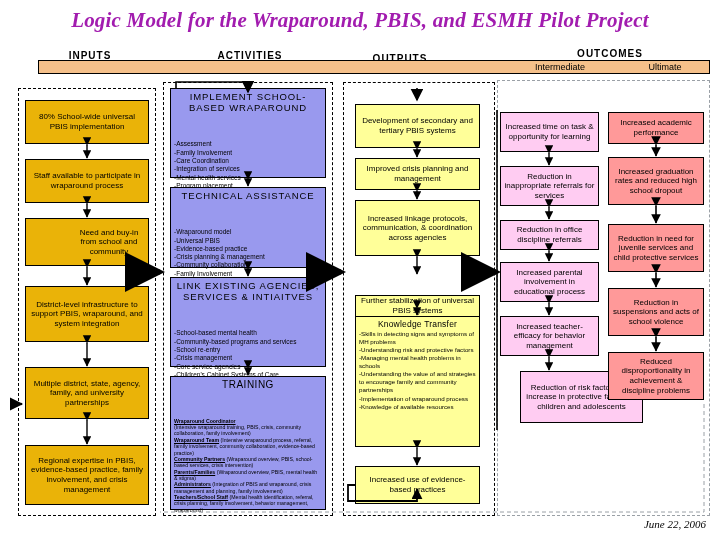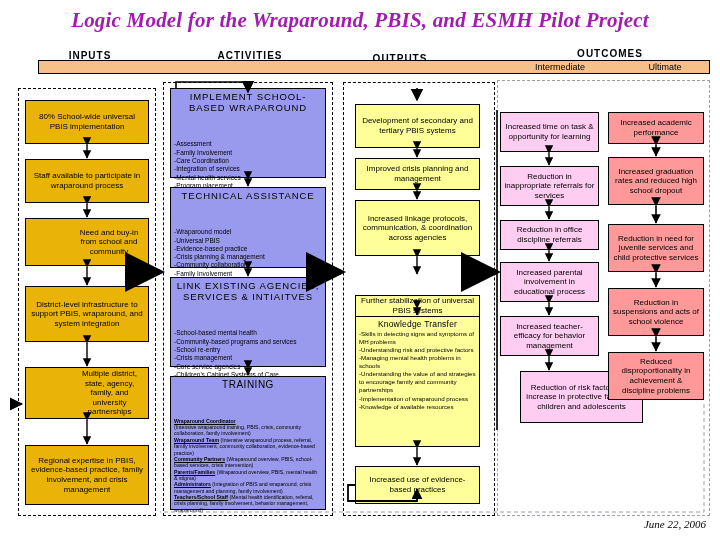--- a/index.html
+++ b/index.html
@@ -131,21 +131,21 @@
   </div>
   <div class="box b-input" style="left:25px;top:159px;width:124px;height:44px;">
     <span class="bodytxt">Staff available to participate in wraparound process</span>
   </div>
   <div class="box b-input" style="left:25px;top:218px;width:124px;height:48px;padding-left:47px;">
     <span class="bodytxt">Need and buy-in from school and community</span>
   </div>
   <div class="box b-input" style="left:25px;top:286px;width:124px;height:56px;">
     <span class="bodytxt">District-level infrastructure to support PBIS, wraparound, and system integration</span>
   </div>
-  <div class="box b-input" style="left:25px;top:367px;width:124px;height:52px;padding-left:48px;">
+  <div class="box b-input" style="left:25px;top:367px;width:124px;height:52px;">
     <span class="bodytxt">Multiple district, state, agency, family, and university partnerships</span>
   </div>
   <div class="box b-input" style="left:25px;top:445px;width:124px;height:60px;">
     <span class="bodytxt">Regional expertise in PBIS, evidence-based practice, family involvement, and crisis management</span>
   </div>
 
   <div class="box b-act top" style="left:170px;top:88px;width:156px;height:90px;">
     <div class="hdr">IMPLEMENT SCHOOL-BASED WRAPAROUND</div>
     <ul class="bul">
       <li>Assessment</li>

